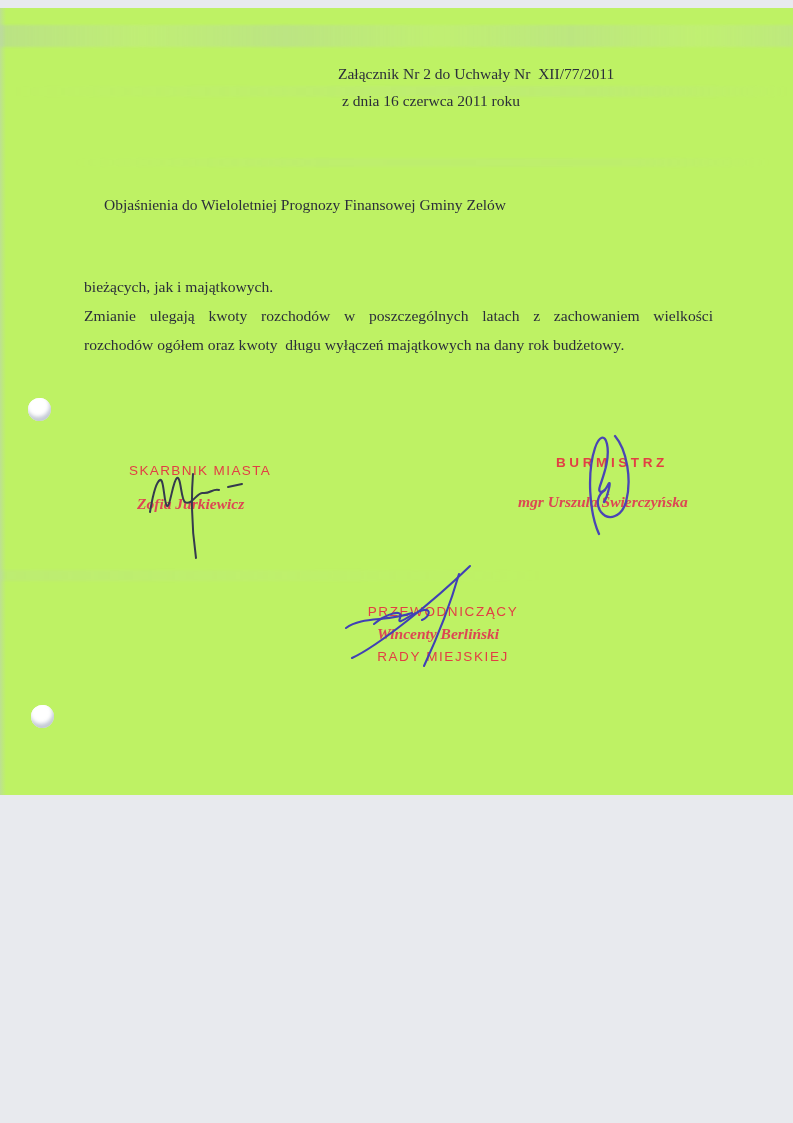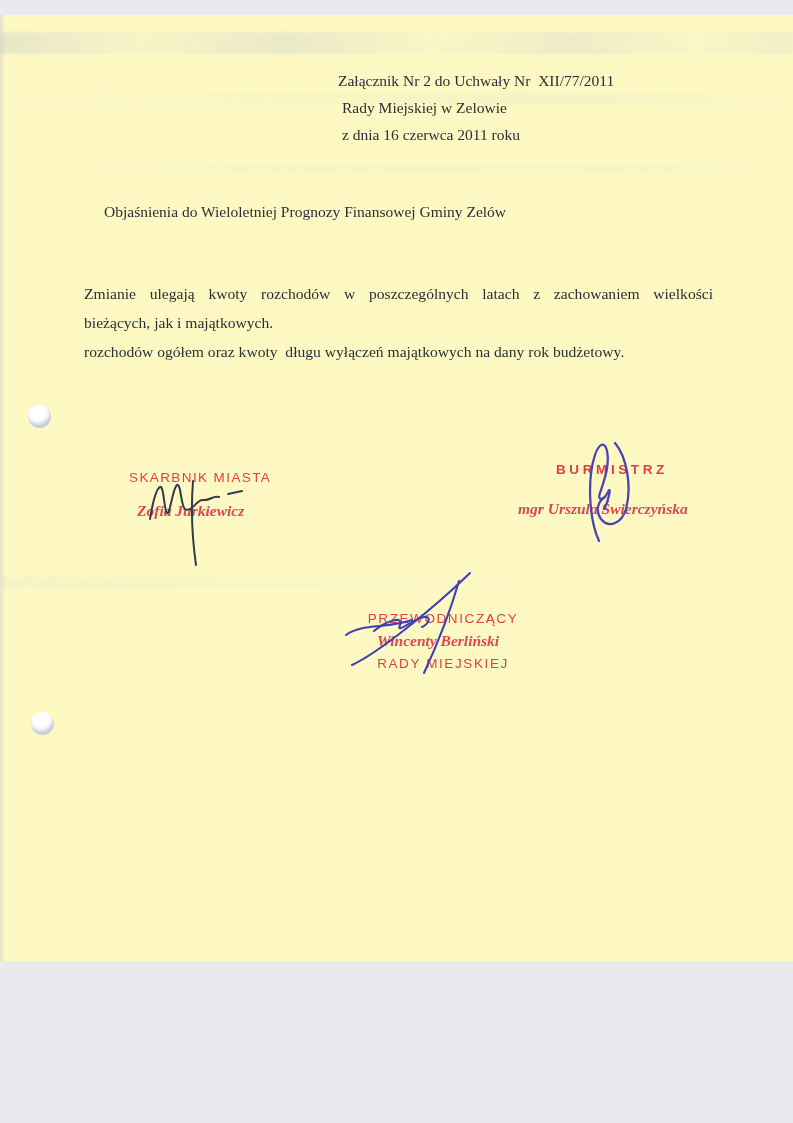--- a/index.html
+++ b/index.html
@@ -1,20 +1,20 @@
 <!DOCTYPE html>
 <html style="--text: #2b2e3a; --stamp-red: #e23f44; --stamp-name-red: #dd4653; --ink-dark: #343a4e; --ink-blue: #4a45b5; --ink-blue-2: #4040b5;"><head>
 <meta charset="utf-8">
 <style>
   html,body{margin:0;padding:0;background:#e8eaee;}
   .page{
     position:relative;
-    width:793px;height:946px;
-    margin:15px auto;
-    background:#fef9c3;
+    width:793px;height:787px;
+    margin:8px auto;
+    background:#bef264;
     overflow:hidden;
     font-family:"Liberation Serif", serif;
     color:var(--text, #2b2e3a);
   }
   
   .band{position:absolute;left:0;width:100%;pointer-events:none;filter:blur(1px);}
   .band-top{top:17px;height:22px;opacity:.55;
     background:linear-gradient(90deg, rgba(178,190,208,.55) 0%, rgba(205,214,228,.25) 18%,
       rgba(182,194,212,.5) 36%, rgba(210,218,231,.2) 55%, rgba(185,197,214,.45) 72%,
       rgba(214,221,233,.2) 88%, rgba(190,200,216,.4) 100%);}
@@ -75,29 +75,28 @@
   <div class="band band-3"></div>
   <div class="band band-4"></div>
   <div class="band band-5"></div>
   <div class="edge-left"></div>
 
   <div class="punch punch-1"></div>
   <div class="punch punch-2"></div>
 
   <div class="header-block">
     <div class="hline txt">Załącznik Nr 2 do Uchwały Nr  XII/77/2011</div>
-    <div class="hline txt">Rady Miejskiej w Zelowie</div>
     <div class="hline txt">z dnia 16 czerwca 2011 roku</div>
   </div>
 
   <div class="doc-title txt">Objaśnienia do Wieloletniej Prognozy Finansowej Gminy Zelów</div>
 
   <div class="body-block">
+    <div class="body-line">bieżących, jak i majątkowych.</div>
     <div class="body-line jfy">Zmianie ulegają kwoty rozchodów w poszczególnych latach z zachowaniem wielkości</div>
-    <div class="body-line">bieżących, jak i majątkowych.</div>
     <div class="body-line">rozchodów ogółem oraz kwoty  długu wyłączeń majątkowych na dany rok budżetowy.</div>
   </div>
 
   <div class="stamp-role role-treasurer">SKARBNIK MIASTA</div>
   <div class="stamp-name name-treasurer">Zofia Jurkiewicz</div>
   <svg class="sig sig-treasurer" width="120" height="105" viewBox="0 0 120 105" xmlns="http://www.w3.org/2000/svg">
     <path d="M10 52 C12 40 16 22 20 20 C24 18 24 44 27 46 C30 48 33 20 37 18 C41 16 41 40 45 42 C52 46 57 32 63 33 C70 34 73 28 79 30"></path>
     <path d="M88 27 L102 24"></path>
     <path d="M53 14 C51 40 52 70 56 98"></path>
   </svg>

